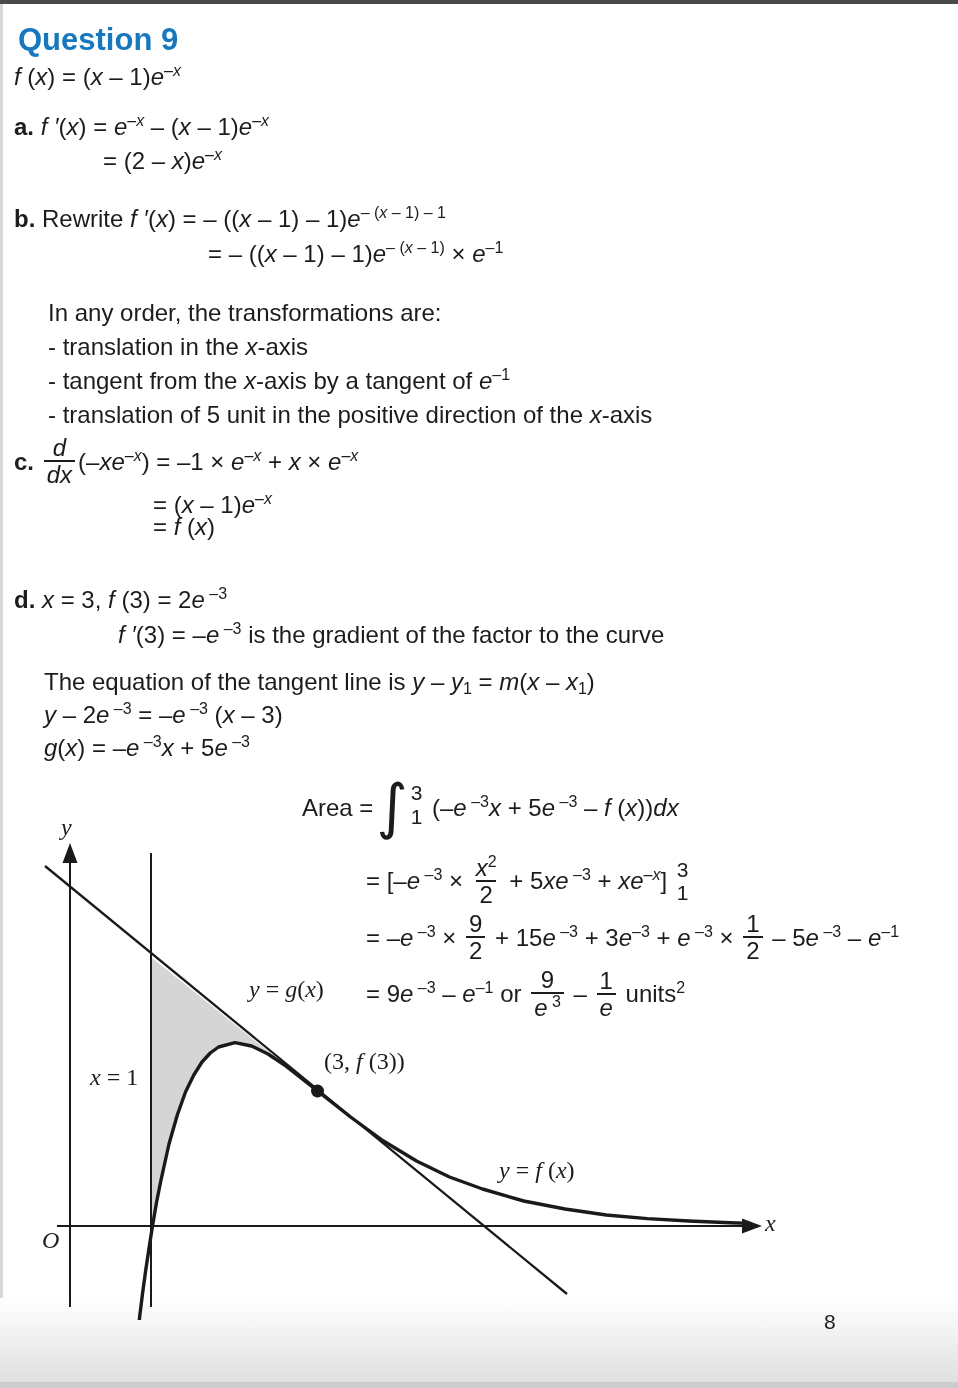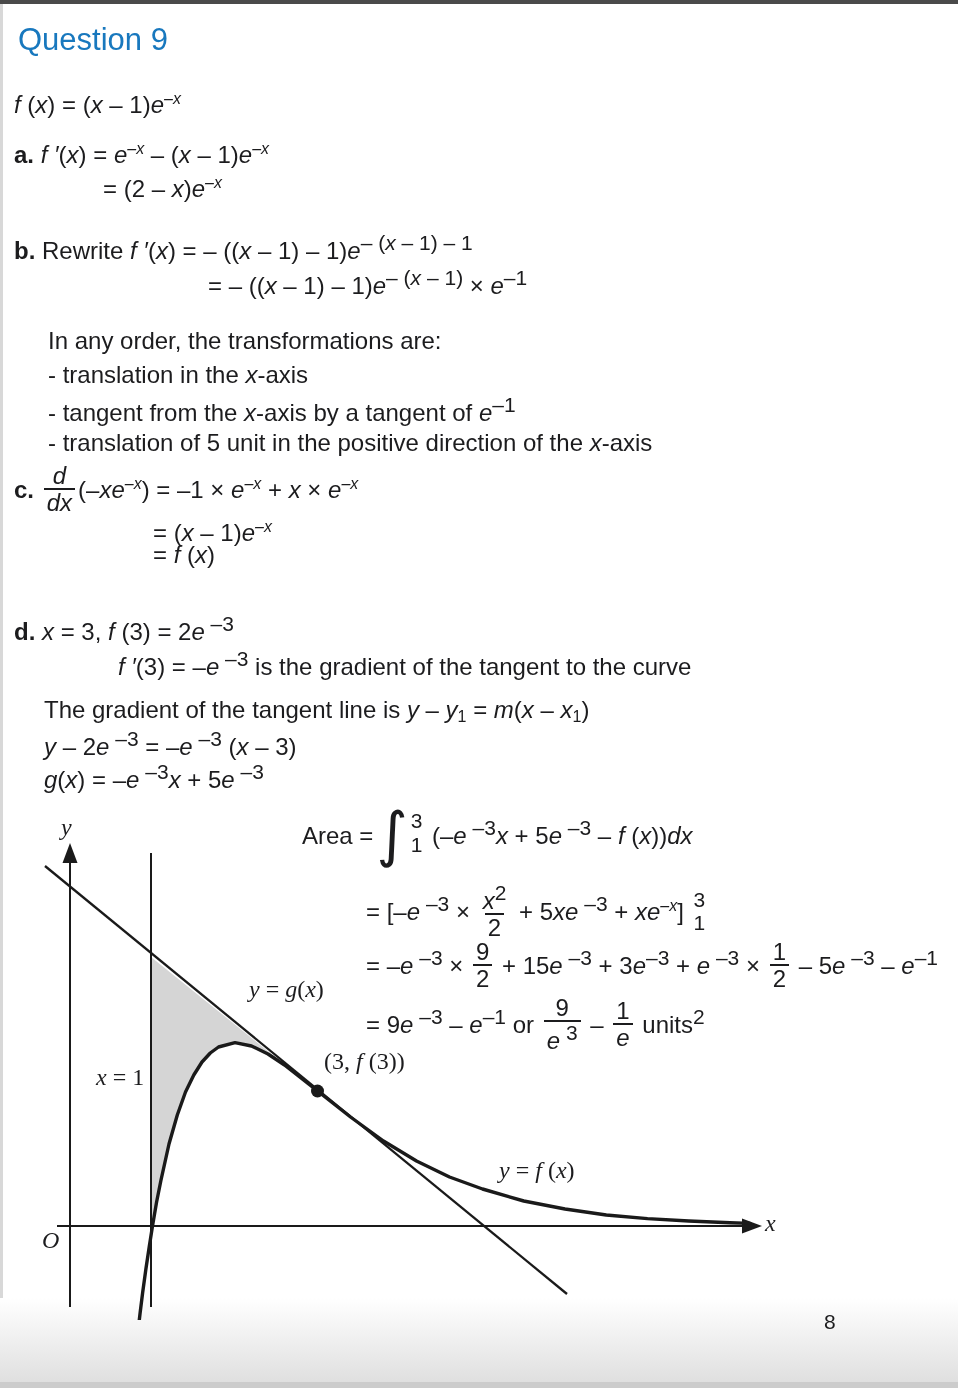--- a/index.html
+++ b/index.html
@@ -7,26 +7,26 @@
     width:958px;height:1388px;position:relative;overflow:hidden;
     background:#ffffff;color:#1c1c1e;
     font-family:"Liberation Sans",sans-serif;
   }
   .topbar{position:absolute;left:0;top:0;width:958px;height:4px;background:#4a4a4a;}
   .leftedge{position:absolute;left:0;top:4px;width:3px;height:1384px;background:#d8d8d8;}
   .footgrad{position:absolute;left:0;top:1298px;width:958px;height:85px;
     background:linear-gradient(#ffffff,#dfdfdf);}
   .footstrip{position:absolute;left:0;top:1382px;width:958px;height:6px;background:#cccccc;}
 
-  .heading{position:absolute;left:18px;top:22px;font-size:31px;font-weight:normal;color:#1878be;white-space:pre;}
-  .line,.mrow{position:absolute;white-space:pre;font-size:24px;line-height:30px;margin-top:28px;}
+  .heading{position:absolute;left:18px;top:22px;font-size:31px;font-weight:bold;color:#1878be;white-space:pre;}
+  .line,.mrow{position:absolute;white-space:pre;font-size:24px;line-height:30px;}
   .mrow{line-height:normal;}
   .i{font-style:italic;}
   .b{font-weight:bold;}
-  .sup{font-size:21px;vertical-align:9px;line-height:1;}
+  .sup{font-size:16px;vertical-align:9px;line-height:1;}
   .supi{font-size:16px;vertical-align:9px;line-height:1;font-style:italic;}
   .sub{font-size:16px;vertical-align:-4px;line-height:1;}
   .frac{display:inline-flex;flex-direction:column;align-items:center;text-align:center;
     vertical-align:middle;line-height:1.05;margin:0 3px;transform:translateY(-2px);}
   .fn{padding:0 3px;}
   .fd{border-top:2px solid currentColor;padding:0 3px;}
   .intw{display:inline-flex;align-items:center;vertical-align:middle;margin:0 3px;transform:translateY(-3px);}
   .intg{font-family:"DejaVu Sans",sans-serif;font-size:60px;line-height:0.95;}
   .lims{display:inline-flex;flex-direction:column;vertical-align:middle;line-height:1.1;
     font-size:21px;padding-left:3px;transform:translateY(-2px);}
@@ -50,22 +50,22 @@
 <div class="line" style="left:14px;top:204px"><span class="b">b. </span><span>Rewrite </span><span class="i">f ′</span><span>(</span><span class="i">x</span><span>) = – ((</span><span class="i">x</span><span> – 1) – 1)</span><span class="i">e</span><span class="sup"><span>– (</span><span class="i">x</span><span> – 1) – 1</span></span></div>
 <div class="line" style="left:208px;top:239px"><span>= – ((</span><span class="i">x</span><span> – 1) – 1)</span><span class="i">e</span><span class="sup"><span>– (</span><span class="i">x</span><span> – 1)</span></span><span> × </span><span class="i">e</span><span class="sup">–1</span></div>
 <div class="line" style="left:48px;top:298px"><span>In any order, the transformations are:</span></div>
 <div class="line" style="left:48px;top:332px"><span>- translation in the </span><span class="i">x</span><span>-axis</span></div>
 <div class="line" style="left:48px;top:366px"><span>- tangent from the </span><span class="i">x</span><span>-axis by a tangent of </span><span class="i">e</span><span class="sup">–1</span></div>
 <div class="line" style="left:48px;top:400px"><span>- translation of 5 unit in the positive direction of the </span><span class="i">x</span><span>-axis</span></div>
 <div class="mrow" style="left:14px;top:437px"><span class="b">c. </span><span class="frac"><span class="fn"><span class="i">d</span></span><span class="fd"><span class="i">dx</span></span></span><span>(–</span><span class="i">xe</span><span class="supi">–x</span><span>) = –1 × </span><span class="i">e</span><span class="supi">–x</span><span> + </span><span class="i">x</span><span> × </span><span class="i">e</span><span class="supi">–x</span></div>
 <div class="line" style="left:153px;top:490px"><span>= (</span><span class="i">x</span><span> – 1)</span><span class="i">e</span><span class="supi">–x</span></div>
 <div class="line" style="left:153px;top:512px"><span>= </span><span class="i">f </span><span>(</span><span class="i">x</span><span>)</span></div>
 <div class="line" style="left:14px;top:585px"><span class="b">d. </span><span class="i">x</span><span> = 3, </span><span class="i">f </span><span>(3) = 2</span><span class="i">e</span><span class="sup"> –3</span></div>
-<div class="line" style="left:118px;top:620px"><span class="i">f ′</span><span>(3) = –</span><span class="i">e</span><span class="sup"> –3</span><span> is the gradient of the tangent to the curve</span></div>
-<div class="line" style="left:44px;top:667px"><span>The gradient of the tangent line is </span><span class="i">y</span><span> – </span><span class="i">y</span><span class="sub">1</span><span> = </span><span class="i">m</span><span>(</span><span class="i">x</span><span> – </span><span class="i">x</span><span class="sub">1</span><span>)</span></div>
+<div class="line" style="left:118px;top:620px"><span class="i">f ′</span><span>(3) = –</span><span class="i">e</span><span class="sup"> –3</span><span> is the gradient of the factor to the curve</span></div>
+<div class="line" style="left:44px;top:667px"><span>The equation of the tangent line is </span><span class="i">y</span><span> – </span><span class="i">y</span><span class="sub">1</span><span> = </span><span class="i">m</span><span>(</span><span class="i">x</span><span> – </span><span class="i">x</span><span class="sub">1</span><span>)</span></div>
 <div class="line" style="left:44px;top:700px"><span class="i">y</span><span> – 2</span><span class="i">e</span><span class="sup"> –3</span><span> = –</span><span class="i">e</span><span class="sup"> –3</span><span> (</span><span class="i">x</span><span> – 3)</span></div>
 <div class="line" style="left:44px;top:733px"><span class="i">g</span><span>(</span><span class="i">x</span><span>) = –</span><span class="i">e</span><span class="sup"> –3</span><span class="i">x</span><span> + 5</span><span class="i">e</span><span class="sup"> –3</span></div>
 <div class="mrow" style="left:302px;top:781px"><span>Area =</span><span class="intw"><span class="intg">∫</span><span class="lims"><span>3</span><span>1</span></span></span><span> (–</span><span class="i">e</span><span class="sup"> –3</span><span class="i">x</span><span> + 5</span><span class="i">e</span><span class="sup"> –3</span><span> – </span><span class="i">f </span><span>(</span><span class="i">x</span><span>))</span><span class="i">dx</span></div>
 <div class="mrow" style="left:366px;top:856px"><span>= [–</span><span class="i">e</span><span class="sup"> –3</span><span> × </span><span class="frac"><span class="fn"><span class="i">x</span><span class="sup">2</span></span><span class="fd"><span>2</span></span></span><span> + 5</span><span class="i">xe</span><span class="sup"> –3</span><span> + </span><span class="i">xe</span><span class="supi">–x</span><span>] </span><span class="lims"><span>3</span><span>1</span></span></div>
 <div class="mrow" style="left:366px;top:913px"><span>= –</span><span class="i">e</span><span class="sup"> –3</span><span> × </span><span class="frac"><span class="fn"><span>9</span></span><span class="fd"><span>2</span></span></span><span> + 15</span><span class="i">e</span><span class="sup"> –3</span><span> + 3</span><span class="i">e</span><span class="sup">–3</span><span> + </span><span class="i">e</span><span class="sup"> –3</span><span> × </span><span class="frac"><span class="fn"><span>1</span></span><span class="fd"><span>2</span></span></span><span> – 5</span><span class="i">e</span><span class="sup"> –3</span><span> – </span><span class="i">e</span><span class="sup">–1</span></div>
 <div class="mrow" style="left:366px;top:969px"><span>= 9</span><span class="i">e</span><span class="sup"> –3</span><span> – </span><span class="i">e</span><span class="sup">–1</span><span> or </span><span class="frac"><span class="fn"><span>9</span></span><span class="fd"><span class="i">e</span><span class="sup"> 3</span></span></span><span> – </span><span class="frac"><span class="fn"><span>1</span></span><span class="fd"><span class="i">e</span></span></span><span> units</span><span class="sup">2</span></div>
 
 <svg width="740" height="505" viewBox="30 815 740 505">
   <polygon fill="#d5d5d5" points="151,1224 151,957 317.5,1091 301,1078 284.5,1065 268,1054 251.5,1046 235,1042.6 218.5,1047 210.3,1053 202,1062 193.8,1075 185.5,1092 177.3,1115 169,1144 160.8,1181 156.6,1202"></polygon>
   <line x1="57" y1="1226" x2="748" y2="1226" stroke="#1a1a1a" stroke-width="2"></line>
@@ -74,18 +74,18 @@
   <polygon points="70,843 62.5,863 77.5,863" fill="#1a1a1a"></polygon>
   <line x1="151" y1="853" x2="151" y2="1307" stroke="#1a1a1a" stroke-width="2"></line>
   <line x1="45" y1="866" x2="567" y2="1294" stroke="#1a1a1a" stroke-width="2.3"></line>
   <polyline fill="none" stroke="#1a1a1a" stroke-width="3.4" stroke-linejoin="round" stroke-linecap="round" points="139.3,1320 140.1,1313 142.6,1293 145.9,1269 149.2,1247 152.5,1226 156.6,1202 160.8,1181 169,1144 177.3,1115 185.5,1092 193.8,1075 202,1062 210.3,1053 218.5,1047 235,1042.6 251.5,1046 268,1054 284.5,1065 301,1078 317.5,1091 350.5,1117 383.5,1141 416.5,1161 449.5,1177 482.5,1189 523.8,1201 565,1209 606.3,1215 647.5,1218.6 688.8,1221 730,1222.8 750,1223.4"></polyline>
   <circle cx="317.5" cy="1091" r="6.5" fill="#1a1a1a"></circle>
 </svg>
 
 <div class="glab" style="left:61px;top:814px"><span class="i">y</span></div>
 <div class="glab" style="left:765px;top:1210px"><span class="i">x</span></div>
 <div class="glab" style="left:42px;top:1227px"><span class="i">O</span></div>
-<div class="glab" style="left:96px;top:1064px"><span class="i">x</span><span> = 1</span></div>
+<div class="glab" style="left:90px;top:1064px"><span class="i">x</span><span> = 1</span></div>
 <div class="glab" style="left:249px;top:976px"><span class="i">y</span><span> = </span><span class="i">g</span><span>(</span><span class="i">x</span><span>)</span></div>
 <div class="glab" style="left:324px;top:1048px"><span>(3, </span><span class="i">f </span><span>(3))</span></div>
 <div class="glab" style="left:499px;top:1157px"><span class="i">y</span><span> = </span><span class="i">f </span><span>(</span><span class="i">x</span><span>)</span></div>
 
 <div class="pagenum">8</div>
 
 </body></html>

